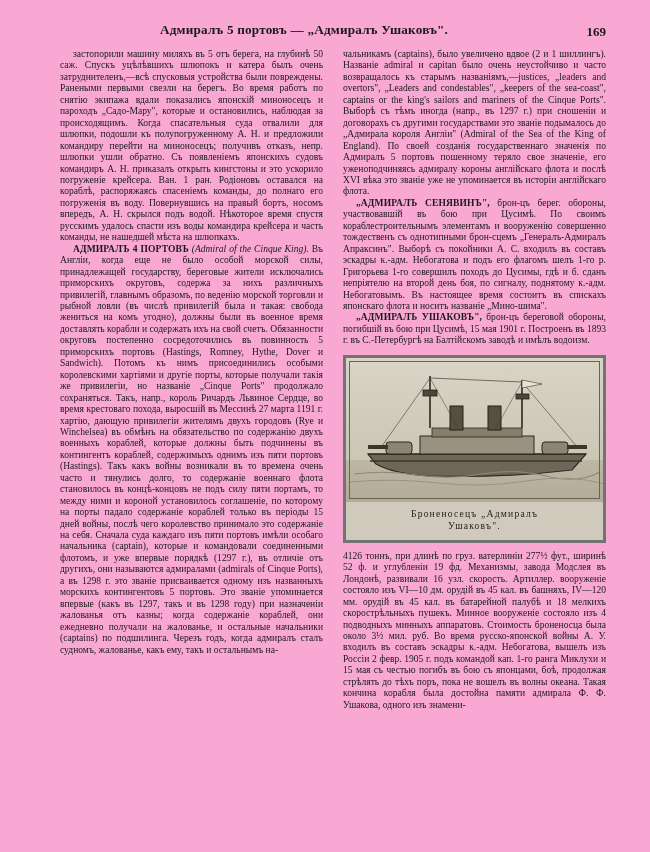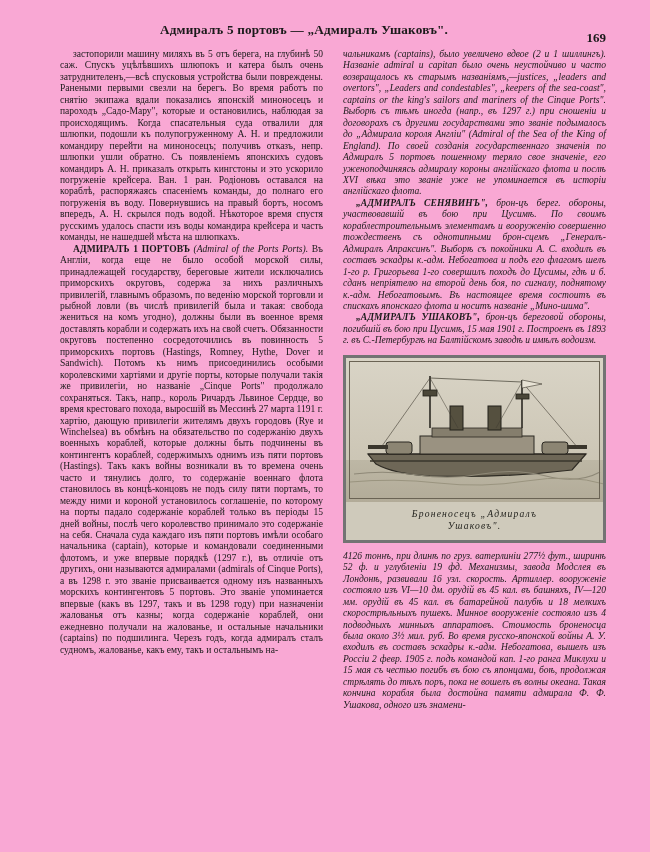--- a/index.html
+++ b/index.html
@@ -36,21 +36,21 @@
     width: 520px;
     text-align: center;
     font-size: 13.2px;
     font-weight: bold;
     letter-spacing: 0.2px;
     font-family: "Liberation Serif", serif;
   }
   .page-number {
     position: absolute;
     right: 0;
-    top: 8px;
+    top: 2px;
     font-size: 13px;
     font-weight: bold;
   }
   .columns {
     position: absolute;
     left: 44px;
     top: 48px;
     width: 562px;
     height: 790px;
   }
@@ -59,21 +59,21 @@
     top: 0;
     width: 263px;
     height: 790px;
     font-size: 9.55px;
     line-height: 11.45px;
     text-align: justify;
     text-justify: inter-word;
     hyphens: auto;
   }
   .col-left { left: 16px; }
-  .col-right { left: 299px; font-style: italic; }
+  .col-right { left: 299px; }
 
   .col p {
     margin: 0;
     text-indent: 13px;
   }
   .col p.no-indent { text-indent: 0; }
 
   .entry-head {
     font-weight: bold;
     letter-spacing: 0.1px;
@@ -127,22 +127,22 @@
   <div class="header">
     <div class="header-title">Адмиралъ 5 портовъ — „Адмиралъ Ушаковъ".</div>
     <div class="page-number">169</div>
   </div>
 
   <div class="columns">
 
     <div class="col col-left">
       <p>застопорили машину миляхъ въ 5 отъ берега, на глубинѣ 50 саж. Спускъ уцѣлѣвшихъ шлюпокъ и катера былъ очень затруднителенъ,—всѣ спусковыя устройства были повреждены. Ранеными первыми свезли на берегъ. Во время работъ по снятію экипажа вдали показались японскій миноносецъ и пароходъ „Садо-Мару", которые и остановились, наблюдая за происходящимъ. Когда спасательныя суда отвалили для шлюпки, подошли къ полупогруженному А. Н. и предложили командиру перейти на миноносецъ; получивъ отказъ, непр. шлюпки ушли обратно. Съ появленіемъ японскихъ судовъ командиръ А. Н. приказалъ открыть кингстоны и это ускорило погруженіе крейсера. Ван. 1 ран. Родіоновъ оставался на кораблѣ, распоряжаясь спасеніемъ команды, до полнаго его погруженія въ воду. Повернувшись на правый бортъ, носомъ впередъ, А. Н. скрылся подъ водой. Нѣкоторое время спустя русскимъ удалось спасти изъ воды командира крейсера и часть команды, не нашедшей мѣста на шлюпкахъ.</p>
       <p>
-        <span class="entry-head">АДМИРАЛЪ 1 ПОРТОВЪ</span>
-        <span class="italic">(Admiral of the Ports Ports).</span>
+        <span class="entry-head">АДМИРАЛЪ 4 ПОРТОВЪ</span>
+        <span class="italic">(Admiral of the Cinque King).</span>
         <span>Въ Англіи, когда еще не было особой морской силы, принадлежащей государству, береговые жители исключались приморскихъ округовъ, содержа за нихъ различныхъ привилегій, главнымъ образомъ, по веденію морской торговли и рыбной ловли (въ числѣ привилегій была и такая: свобода жениться на комъ угодно), должны были въ военное время доставлять корабли и содержать ихъ на свой счетъ. Обязанности округовъ постепенно сосредоточились въ повинность 5 приморскихъ портовъ (Hastings, Romney, Hythe, Dover и Sandwich). Потомъ къ нимъ присоединились особыми королевскими хартіями и другіе порты, которые получали такія же привилегіи, но названіе „Cinque Ports" продолжало сохраняться. Такъ, напр., король Ричардъ Львиное Сердце, во время крестоваго похода, выросшій въ Мессинѣ 27 марта 1191 г. хартію, дающую привилегіи жителямъ двухъ городовъ (Rye и Winchelsea) въ обмѣнъ на обязательство по содержанію двухъ военныхъ кораблей, которые должны быть подчинены въ контингентъ кораблей, содержимыхъ однимъ изъ пяти портовъ (Hastings). Такъ какъ войны возникали въ то времена очень часто и тянулись долго, то содержаніе военнаго флота становилось въ концѣ-концовъ не подъ силу пяти портамъ, то между ними и короной установилось соглашеніе, по которому на порты падало содержаніе кораблей только въ періоды 15 дней войны, послѣ чего королевство принимало это содержаніе на себя. Сначала суда каждаго изъ пяти портовъ имѣли особаго начальника (captain), которые и командовали соединенными флотомъ, и уже впервые порядкѣ (1297 г.), въ отличіе отъ другихъ, они называются адмиралами (admirals of Cinque Ports), а въ 1298 г. это званіе присваивается одному изъ названныхъ морскихъ контингентовъ 5 портовъ. Это званіе упоминается впервые (какъ въ 1297, такъ и въ 1298 году) при назначеніи жалованья отъ казны; когда содержаніе кораблей, они ежедневно получали на жалованье, и остальные начальники (captains) по подшилинга. Черезъ годъ, когда адмиралъ сталъ судномъ, жалованье, какъ ему, такъ и остальнымъ на-</span>
       </p>
     </div>
 
     <div class="col col-right">
       <p class="no-indent">чальникамъ (captains), было увеличено вдвое (2 и 1 шиллингъ). Названіе admiral и capitan было очень неустойчиво и часто возвращалось къ старымъ названіямъ,—justices, „leaders and overtors", „Leaders and condestables", „keepers of the sea-coast", captains or the king's sailors and mariners of the Cinque Ports". Выборѣ съ тѣмъ иногда (напр., въ 1297 г.) при сношеніи и договорахъ съ другими государствами это званіе подымалось до „Адмирала короля Англіи" (Admiral of the Sea of the King of England). По своей созданія государственнаго значенія по Адмиралъ 5 портовъ пошенному теряло свое значеніе, его уженоподчиняясь адмиралу короны англійскаго флота и послѣ XVI вѣка это званіе уже не упоминается въ исторіи англійскаго флота.</p>
 
       <p>
         <span class="entry-head">„АДМИРАЛЪ СЕНЯВИНЪ",</span>
         <span>брон-цъ берег. обороны, участвовавшій въ бою при Цусимѣ. По своимъ кораблестроительнымъ элементамъ и вооруженію совершенно тождественъ съ однотипными брон-сцемъ „Генералъ-Адмиралъ Апраксинъ". Выборѣ съ покойники А. С. входилъ въ составъ эскадры к.-адм. Небогатова и подъ его флагомъ шелъ 1-го р. Григорьева 1-го совершилъ походъ до Цусимы, гдѣ и б. сданъ непріятелю на второй день боя, по сигналу, поднятому к.-адм. Небогатовымъ. Въ настоящее время состоитъ въ спискахъ японскаго флота и носитъ названіе „Мино-шима".</span>

